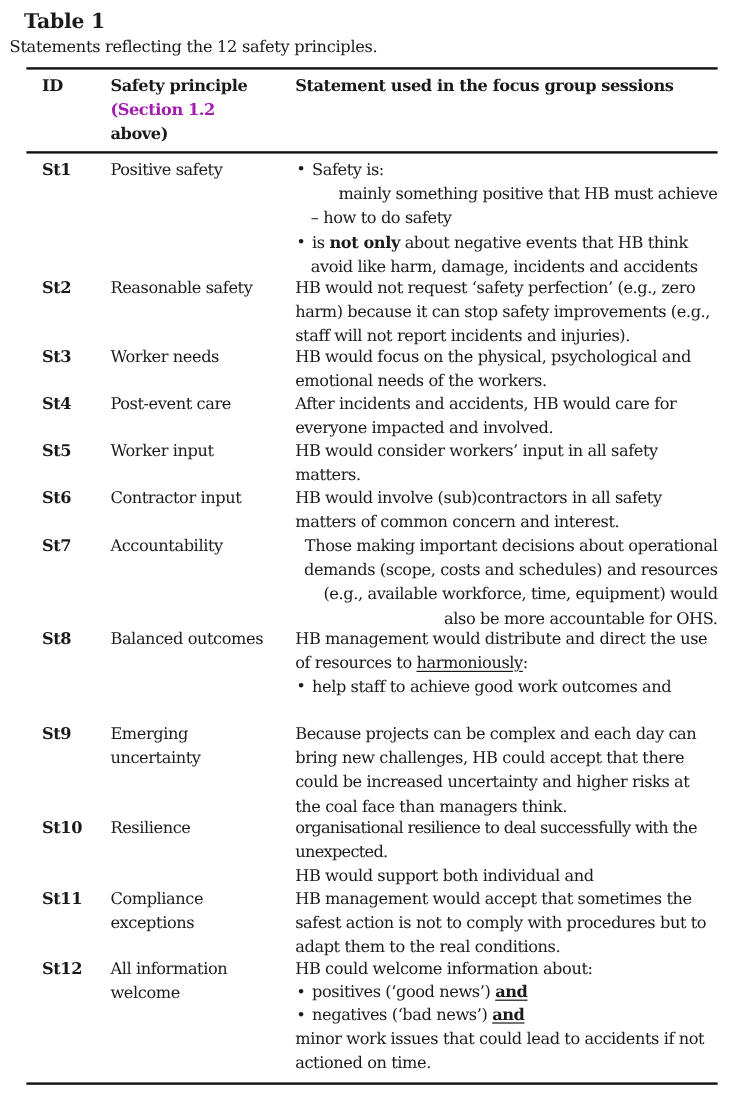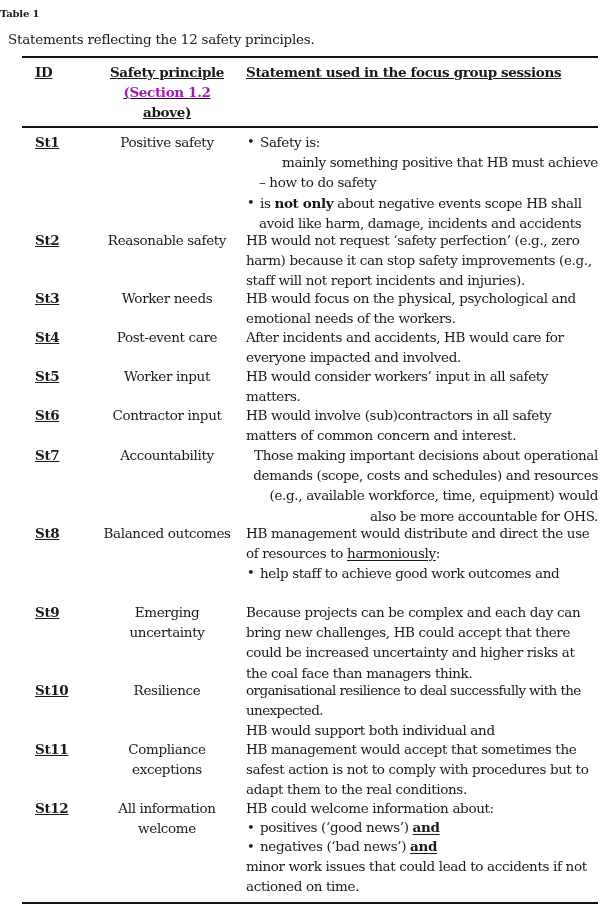--- a/index.html
+++ b/index.html
@@ -2,38 +2,38 @@
 <html><head>
 <meta charset="utf-8">
 <style>
   html, body { margin: 0; padding: 0; background: #ffffff; }
   body {
     width: 608px; height: 914px; position: relative; overflow: hidden;
     font-family: "DejaVu Serif", "Liberation Serif", serif;
     color: #1a1a1a;
   }
   .caption-title {
-    position: absolute; left: 0; top: 8px;
-    font-size: 10px; font-weight: bold; letter-spacing: -0.2px;
+    position: absolute; left: 20px; top: 8px;
+    font-size: 17px; font-weight: bold; letter-spacing: -0.2px;
   }
   .caption-text {
     position: absolute; left: 8px; top: 31px;
     font-size: 13.5px; letter-spacing: -0.25px;
   }
   .rule { position: absolute; left: 22px; width: 576px; height: 1.5px; background: #111; }
   .rule.top { top: 56px; }
   .rule.head { top: 126px; }
   .rule.bottom { top: 902px; }
 
   .cell { position: absolute; font-size: 13.5px; line-height: 20.2px; letter-spacing: -0.35px; }
-  .hdr { font-weight: bold; text-decoration: underline; }
+  .hdr { font-weight: bold; }
   .col-id { left: 35px; }
-  .col-pr { left: 92px; width: 150px; text-align: center; }
+  .col-pr { left: 92px; width: 150px; }
   .col-st { left: 246px; width: 352px; }
-  .id { font-weight: bold; text-decoration: underline; }
+  .id { font-weight: bold; }
   .link { color: #a21caf; }
   .stmt p { margin: 0; }
   .bl { position: relative; padding-left: 14px; margin: 0; }
   .bl::before { content: "\2022"; position: absolute; left: 1px; top: 0; font-size: 13px; }
   .ind { padding-left: 21px; margin: 0; }
   .ind2 { padding-left: 13px; margin: 0; }
   .u { text-decoration: underline; text-underline-offset: 2px; }
   b { font-weight: bold; }
 </style>
 </head>
@@ -58,21 +58,21 @@
 
 <div class="rule head"></div>
 
 <div>
   <div class="cell id col-id" style="top:132px;">St1</div>
   <div class="cell col-pr" style="top:132px;">Positive safety</div>
   <div class="cell col-st stmt" style="top:132px;">
     <p class="bl">Safety is:</p>
     <p class="ind" style="padding-left:36px;">mainly something positive that HB must achieve</p>
     <p class="ind2">– how to do safety</p>
-    <p class="bl"><span>is </span><b>not only</b><span> about negative events scope HB shall</span></p>
+    <p class="bl"><span>is </span><b>not only</b><span> about negative events that HB think</span></p>
     <p class="ind2">avoid like harm, damage, incidents and accidents</p>
   </div>
 </div>
 
 <div>
   <div class="cell id col-id" style="top:230px;">St2</div>
   <div class="cell col-pr" style="top:230px;">Reasonable safety</div>
   <div class="cell col-st" style="top:230px;">HB would not request ‘safety perfection’ (e.g., zero harm) because it can stop safety improvements (e.g., staff will not report incidents and injuries).</div>
 </div>
 

